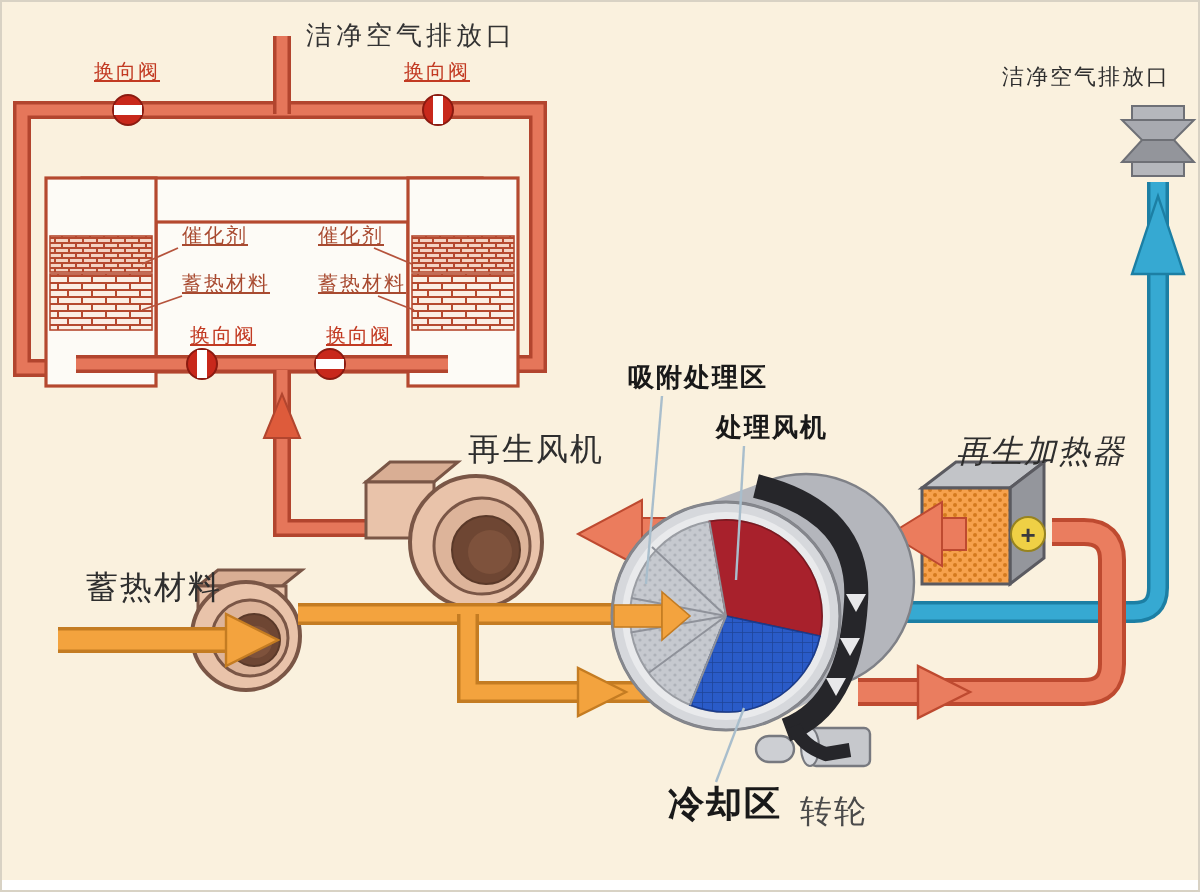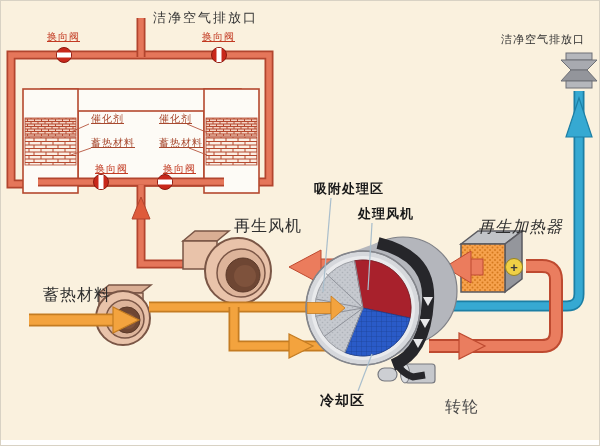--- a/index.html
+++ b/index.html
@@ -231,17 +231,17 @@
 <div class="lbl small brick" style="left:158px;top:137px;">蓄热材料</div>
 <div class="lbl small red" style="left:94px;top:163px;">换向阀</div>
 <div class="lbl small red" style="left:162px;top:163px;">换向阀</div>
 
 <div class="lbl med" style="left:233px;top:217px;">再生风机</div>
 <div class="lbl med" style="left:42px;top:286px;">蓄热材料</div>
 
 <div class="lbl big" style="left:313px;top:181px;">吸附处理区</div>
 <div class="lbl big" style="left:357px;top:206px;">处理风机</div>
 <div class="lbl med" style="left:477px;top:218px;font-style:italic;">再生加热器</div>
-<div class="lbl big" style="left:319px;top:392px;font-size:14px;">冷却区</div>
-<div class="lbl med gray" style="left:399px;top:398px;margin-left:45px;">转轮</div>
+<div class="lbl big" style="left:333px;top:392px;font-size:18px;">冷却区</div>
+<div class="lbl med gray" style="left:399px;top:398px;">转轮</div>
 
 <div class="botband"></div>
 </div>
 
 </body></html>

